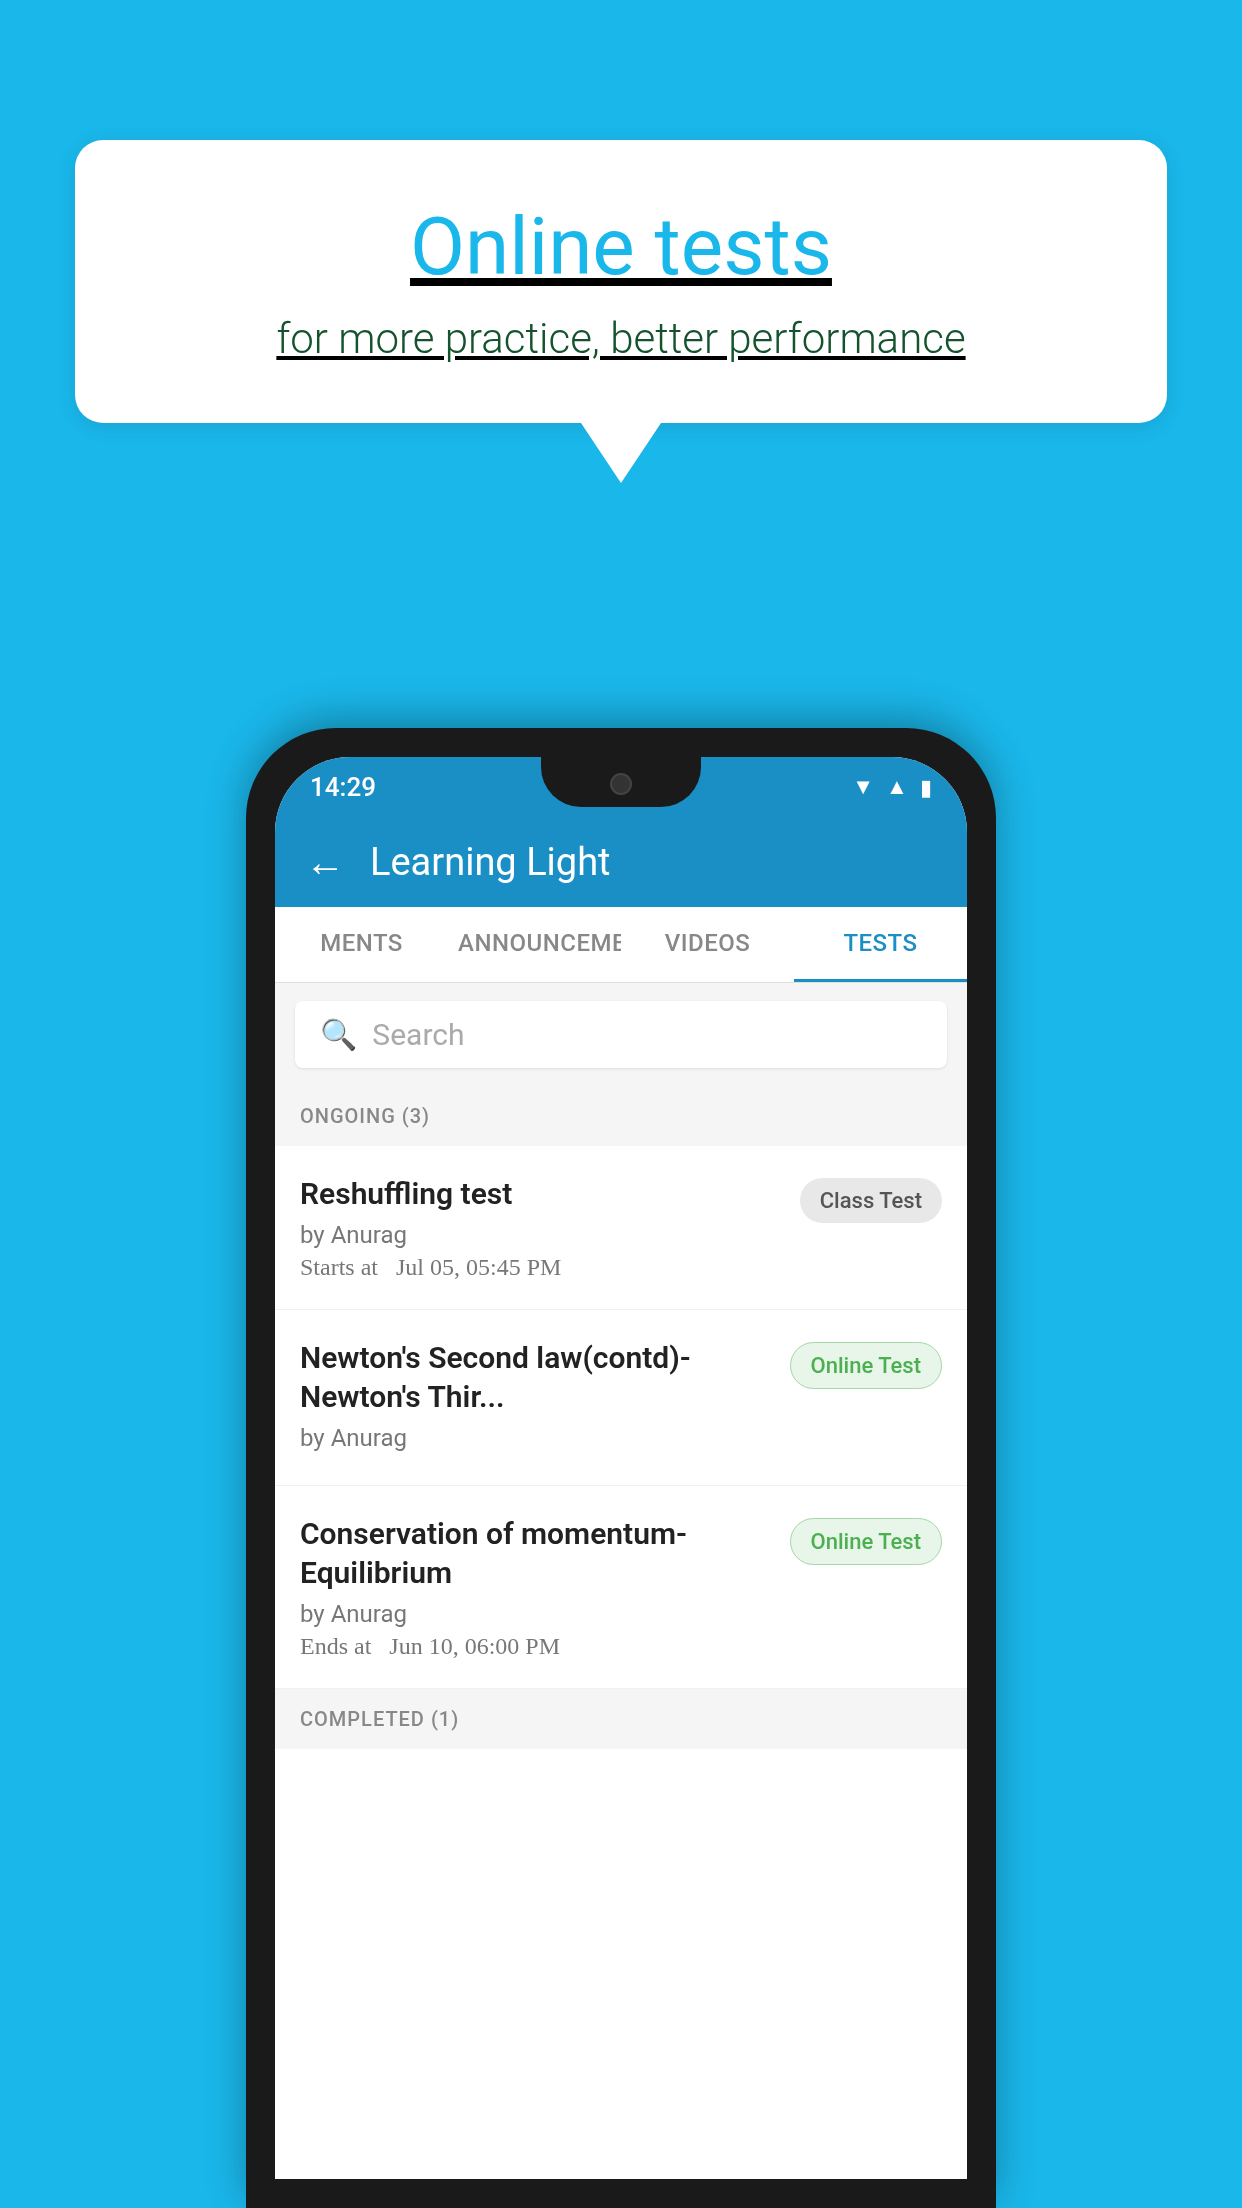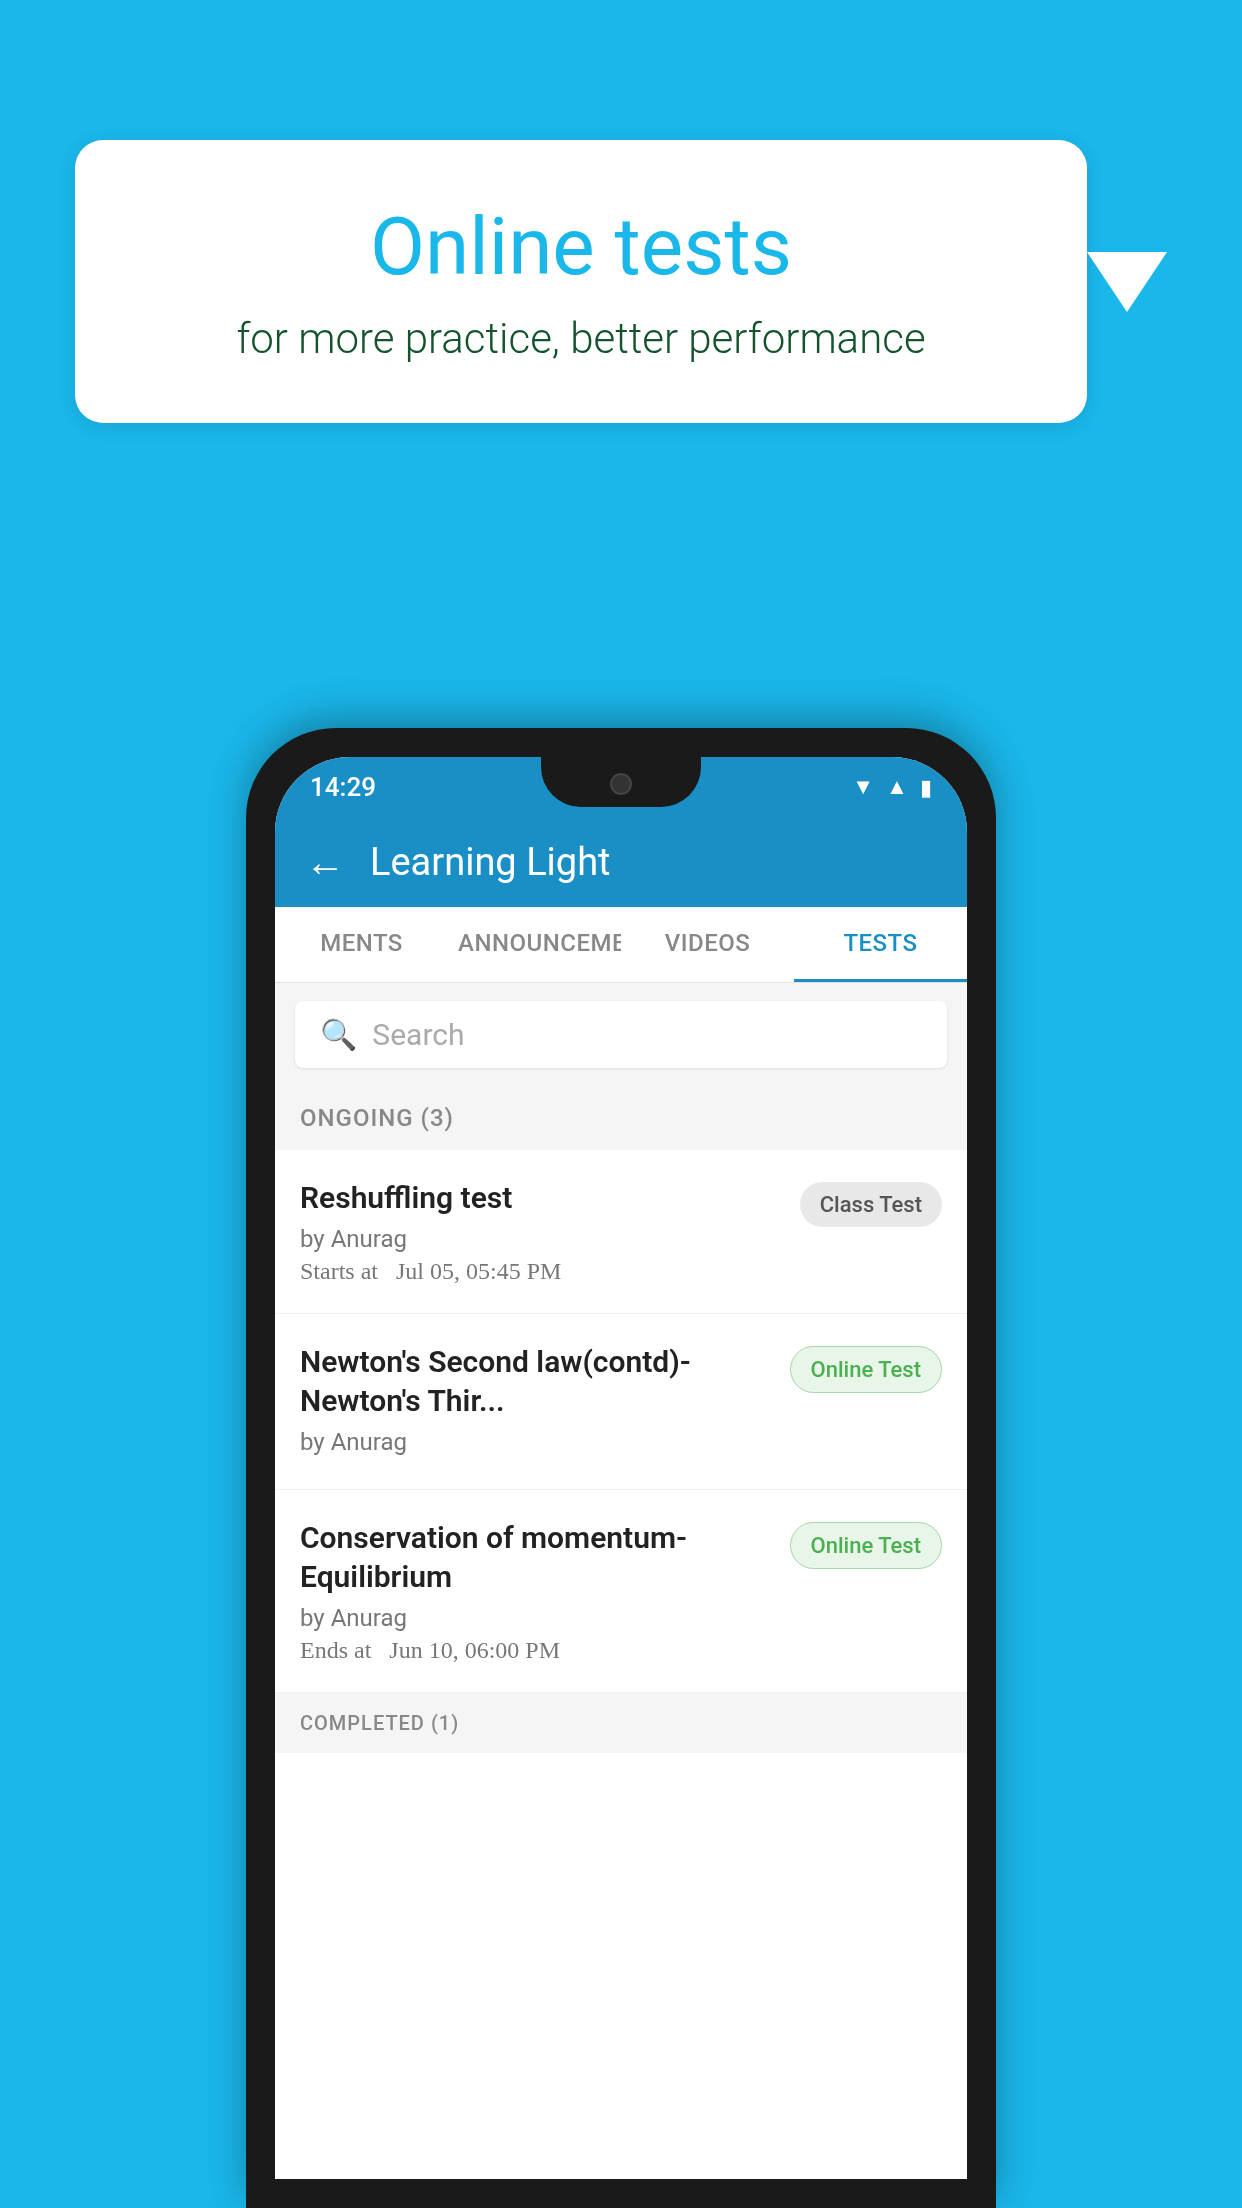--- a/index.html
+++ b/index.html
@@ -14,22 +14,23 @@
       position: relative;
     }
 
     
     .speech-bubble-wrapper {
       position: absolute;
       top: 140px;
       left: 75px;
       right: 75px;
       display: flex;
-      flex-direction: row;
-      align-items: center;
+      flex-direction: column;
+      align-items: center;
+      text-decoration: underline;
     }
 
     .speech-bubble {
       background: white;
       border-radius: 28px;
       padding: 60px 70px;
       width: 100%;
       text-align: center;
       box-shadow: 0 4px 20px rgba(0,0,0,0.1);
     }
@@ -201,21 +202,21 @@
 
     .search-text {
       color: #aaa;
       font-size: 30px;
     }
 
     
     .section-header {
       background: #f5f5f5;
       padding: 18px 25px;
-      font-size: 24px;
+      font-size: 20px;
       color: #888;
       font-weight: 500;
       letter-spacing: 1px;
     }
 
     
     .test-list {
       background: white;
     }
 

